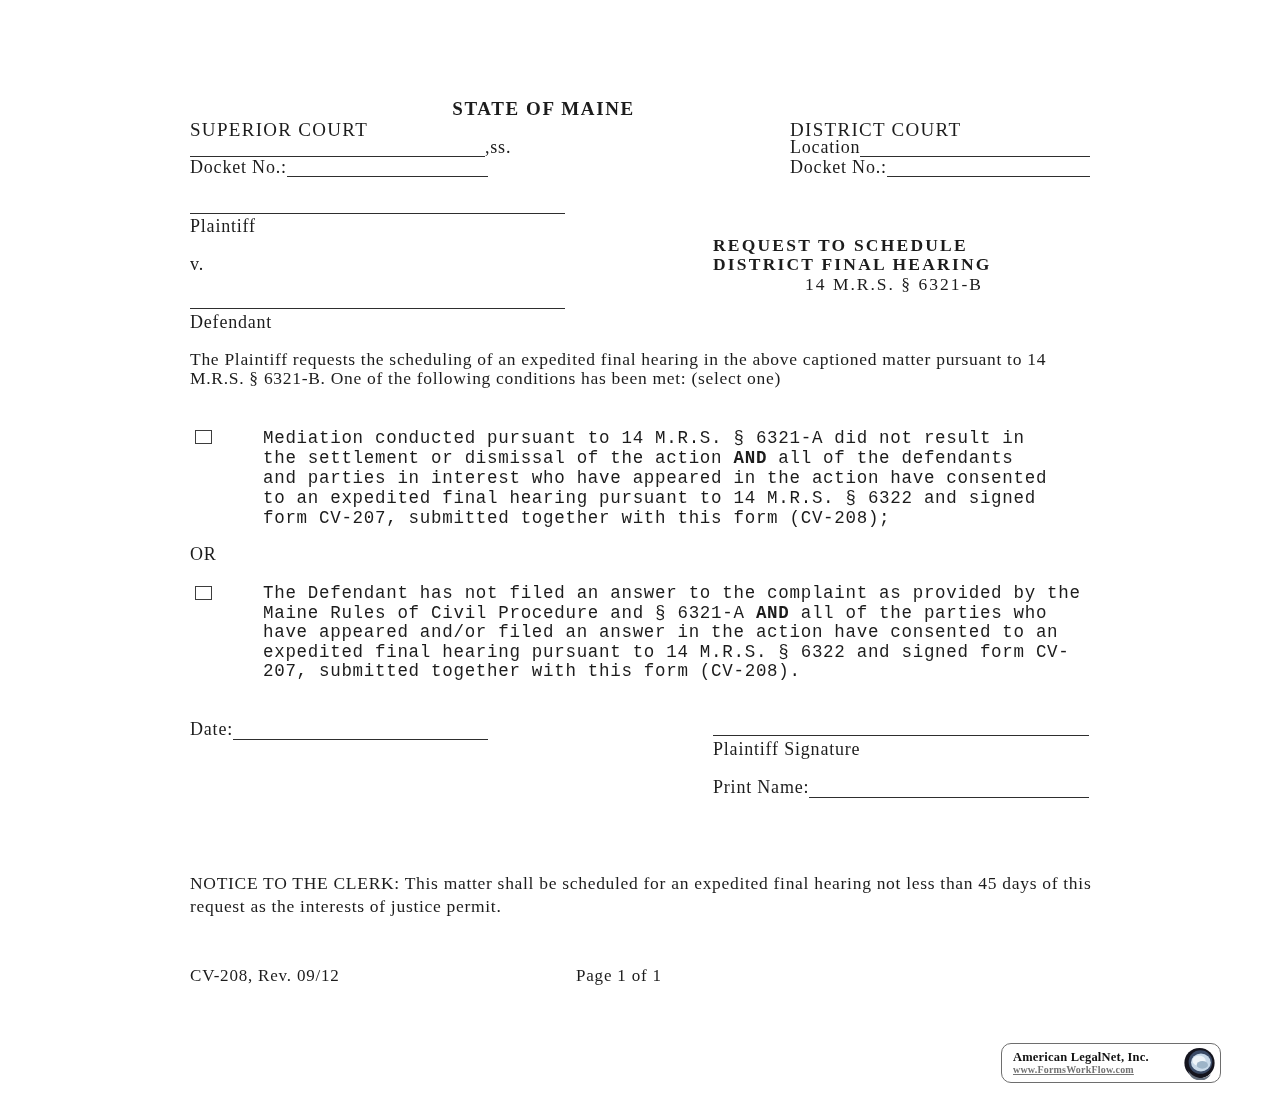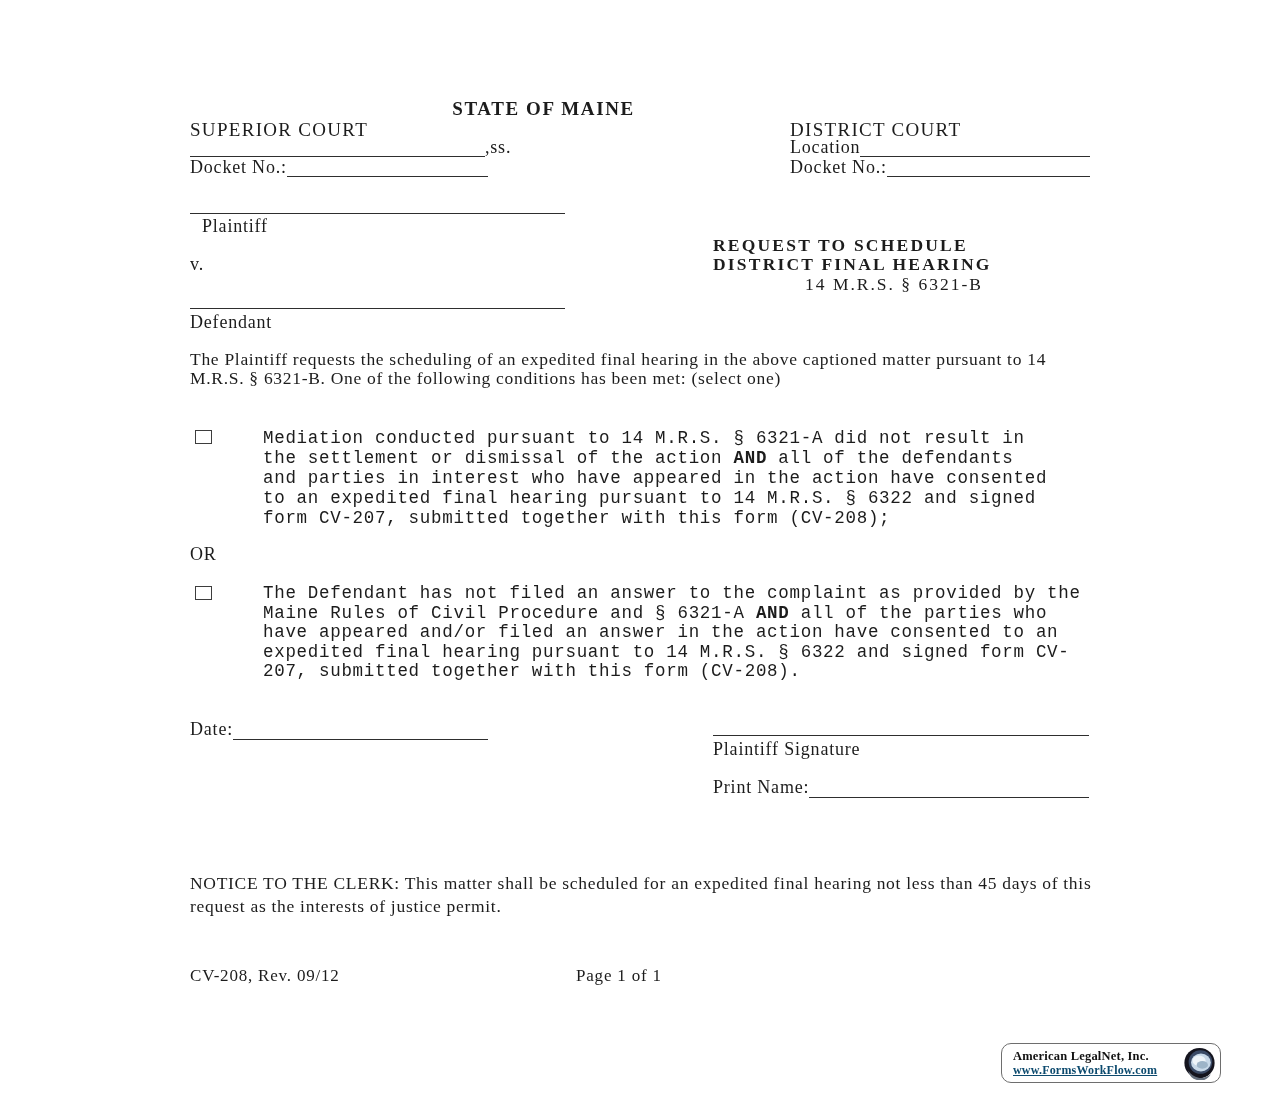--- a/index.html
+++ b/index.html
@@ -24,21 +24,21 @@
   .hdr-row{display:flex;font-size:18px;letter-spacing:0.8px;}
   #ss-row{left:190px;top:137px;width:335px;}
   #ss-row .uline{width:295px;height:19px;}
   #docket-left-row{left:190px;top:157px;width:298px;}
   #location-row{left:790px;top:137px;width:300px;}
   #docket-right-row{left:790px;top:157px;width:300px;}
   .hdr-row .fill{flex:1;height:19px;}
 
   
   #plaintiff-line{left:190px;top:200px;width:375px;height:13px;}
-  #plaintiff-label{left:202px;top:216px;font-size:18px;letter-spacing:0.8px;}
+  #plaintiff-label{left:190px;top:216px;font-size:18px;letter-spacing:0.8px;}
   #versus{left:190px;top:254px;font-size:18px;letter-spacing:0.8px;}
   #defendant-line{left:190px;top:295px;width:375px;height:13px;}
   #defendant-label{left:190px;top:312px;font-size:18px;letter-spacing:0.8px;}
 
   #request-title{left:713px;top:236px;width:362px;}
   #request-title .t-bold{font-weight:bold;font-size:17.5px;letter-spacing:2.2px;line-height:19px;}
   #request-title .t-cite{font-size:17.5px;letter-spacing:2px;line-height:19px;text-align:center;margin-top:1px;}
 
   
   #intro-para{left:190px;top:350px;width:905px;font-size:17.5px;line-height:19.4px;letter-spacing:0.7px;}
@@ -64,22 +64,22 @@
   #notice-para{left:190px;top:872px;width:912px;font-size:17.5px;line-height:23px;letter-spacing:0.7px;}
   #form-number{left:190px;top:966px;font-size:17px;letter-spacing:0.8px;}
   #page-number{left:565px;top:966px;font-size:17px;letter-spacing:0.8px;margin-left:11px;}
 
   
   #legalnet-badge{left:1001px;top:1043px;width:220px;height:40px;
     border:1.5px solid #6e6e6e;border-radius:10px;background:#fff;
     display:flex;align-items:center;box-sizing:border-box;padding:2px 3px 2px 11px;}
   #legalnet-text{flex:1;line-height:1.18;}
   #legalnet-company{font-weight:bold;font-size:12.5px;letter-spacing:0.2px;color:#111;}
-  #legalnet-url{font-weight:bold;font-size:12px;letter-spacing:0.2px;
-    color:#0c4a6e;text-decoration:underline;cursor:pointer;}
+  #legalnet-url{font-weight:bold;font-size:10px;letter-spacing:0.2px;
+    color:#737373;text-decoration:underline;cursor:pointer;}
   #globe-logo{width:35px;height:34px;flex:0 0 auto;}
 </style>
 </head>
 <body>
 
 <div id="page">
 
   <div id="state-title" class="abs">STATE OF MAINE</div>
 
   <div id="court-left" class="abs court-name">SUPERIOR COURT</div>

